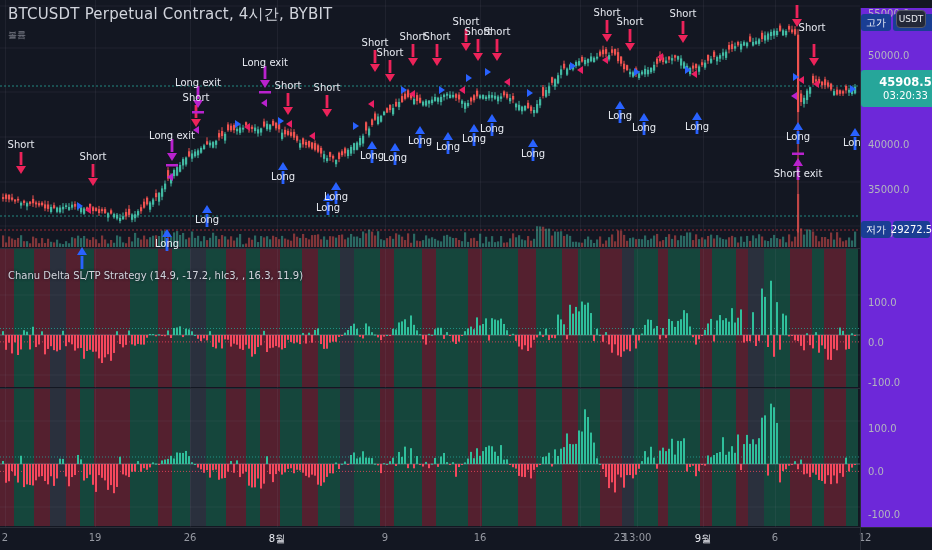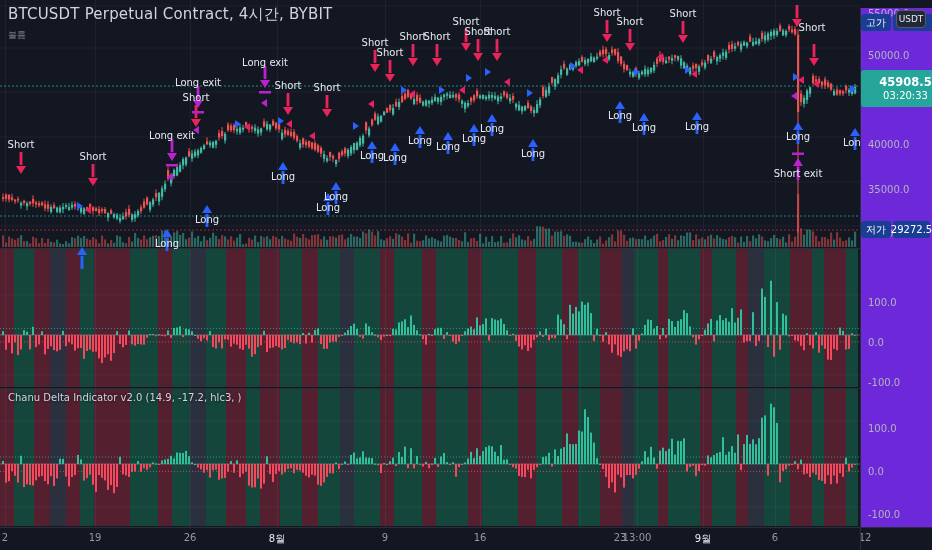--- a/index.html
+++ b/index.html
@@ -1689,21 +1689,21 @@
       <rect x="795.6" y="5" width="2.8" height="13" fill="#ec235a"></rect>
       <path d="M 792 19 L 802 19 L 797 27 Z" fill="#ec235a"></path>
       <rect x="812.6" y="44" width="2.8" height="13" fill="#ec235a"></rect>
       <path d="M 809 58 L 819 58 L 814 66 Z" fill="#ec235a"></path>
       <rect x="80.6" y="256" width="2.8" height="13" fill="#2962ff"></rect>
       <path d="M 77 255 L 87 255 L 82 247 Z" fill="#2962ff"></path>
     </svg>
 
   <div id="symbol-title">BTCUSDT Perpetual Contract, 4시간, BYBIT</div>
   <div id="volume-label">볼륨</div>
-  <div class="pane-title" style="top:392px">Chanu Delta Indicator v2.0 (14.9, -17.2, hlc3, )</div>
+  <div class="pane-title" style="top:270px">Chanu Delta SL/TP Strategy (14.9, -17.2, hlc3, , 16.3, 11.9)</div>
 
   <div id="labels">
       <div class="lbl" style="left: 21px; top: 139px;">Short</div>
       <div class="lbl" style="left: 93px; top: 151px;">Short</div>
       <div class="lbl" style="left: 196px; top: 92px;">Short</div>
       <div class="lbl" style="left: 288px; top: 80px;">Short</div>
       <div class="lbl" style="left: 327px; top: 82px;">Short</div>
       <div class="lbl" style="left: 375px; top: 37px;">Short</div>
       <div class="lbl" style="left: 390px; top: 47px;">Short</div>
       <div class="lbl" style="left: 413px; top: 31px;">Short</div>

